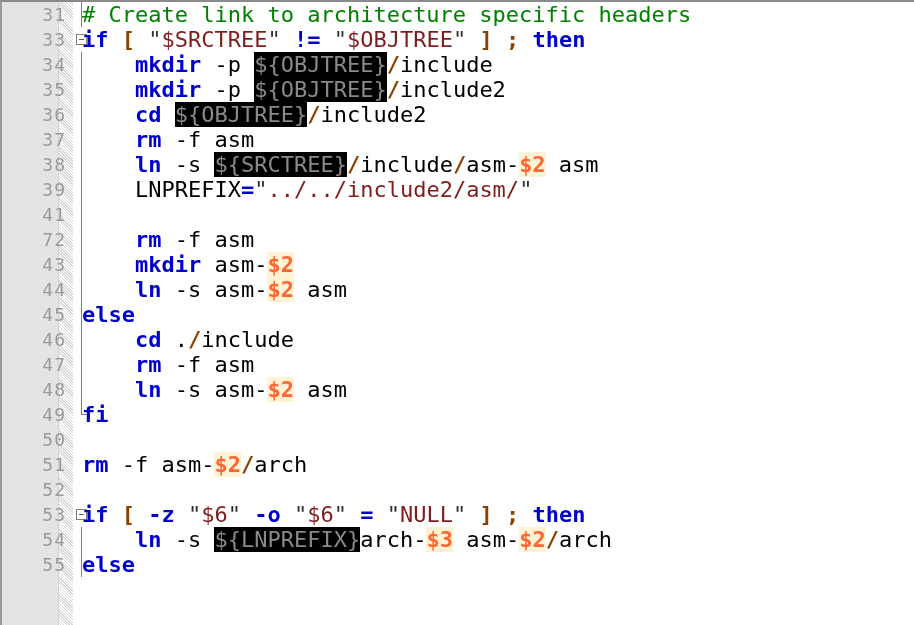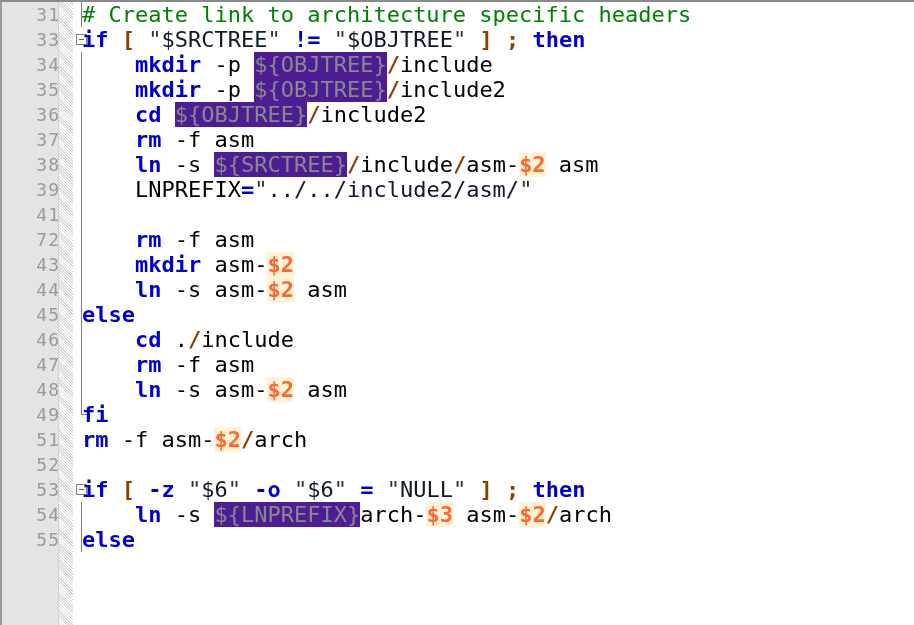--- a/index.html
+++ b/index.html
@@ -38,21 +38,21 @@
   }
 
   
   .rows{position:absolute;left:0;top:0;width:100%;height:100%;}
   .row{
     position:relative;height:25px;line-height:25px;
     white-space:pre;
     font-size:18px;
   }
   .lno{
-    position:absolute;left:10px;top:0;width:48px;
+    position:absolute;left:16px;top:0;width:48px;
     text-align:right;
     color:#9a9a9a;
     font-size:18px;
     letter-spacing:1px;
   }
   .code{
     position:absolute;left:80px;top:0;
     color:#000000;
     font-size:22px;
   }
@@ -79,24 +79,24 @@
   }
   .fend:after{
     content:"";position:absolute;left:0px;top:12px;
     width:6px;height:1px;background:#808080;
   }
 
   
   .cmt { color:#008000; }
   .kw  { color:#0000cc; font-weight:bold; }
   .op  { color:#8b4000; font-weight:bold; }
-  .str { color:#0f172a; }
+  .str { color:#7f1d1d; }
   .qt  { color:#303030; }
   .pln { color:#000000; }
-  .var { color:#8a8a8a; background:#4c1d95; }
+  .var { color:#8a8a8a; background:#000000; }
   .par { color:#ff6633; font-weight:bold; background:#fff3d4; }
 </style>
 </head>
 <body>
 
 <div id="editor">
   <div class="gutter-num"></div>
   <div class="gutter-fold"></div>
   <div class="gutter-markers"></div>
   <div class="text-pane"></div>
@@ -111,19 +111,20 @@
       <div class="row"><span class="lno">39</span><span class="fline"></span><span class="code"><span class="pln">    LNPREFIX</span><span class="kw">=</span><span class="qt">"</span><span class="str">../../include2/asm/</span><span class="qt">"</span></span></div>
       <div class="row"><span class="lno">41</span><span class="fline"></span></div>
       <div class="row"><span class="lno">72</span><span class="fline"></span><span class="code"><span class="pln">    </span><span class="kw">rm</span><span class="pln"> -f asm</span></span></div>
       <div class="row"><span class="lno">43</span><span class="fline"></span><span class="code"><span class="pln">    </span><span class="kw">mkdir</span><span class="pln"> asm-</span><span class="par">$2</span></span></div>
       <div class="row"><span class="lno">44</span><span class="fline"></span><span class="code"><span class="pln">    </span><span class="kw">ln</span><span class="pln"> -s asm-</span><span class="par">$2</span><span class="pln"> asm</span></span></div>
       <div class="row"><span class="lno">45</span><span class="fline"></span><span class="code"><span class="kw">else</span></span></div>
       <div class="row"><span class="lno">46</span><span class="fline"></span><span class="code"><span class="pln">    </span><span class="kw">cd</span><span class="pln"> .</span><span class="op">/</span><span class="pln">include</span></span></div>
       <div class="row"><span class="lno">47</span><span class="fline"></span><span class="code"><span class="pln">    </span><span class="kw">rm</span><span class="pln"> -f asm</span></span></div>
       <div class="row"><span class="lno">48</span><span class="fline"></span><span class="code"><span class="pln">    </span><span class="kw">ln</span><span class="pln"> -s asm-</span><span class="par">$2</span><span class="pln"> asm</span></span></div>
       <div class="row"><span class="lno">49</span><span class="fend"></span><span class="code"><span class="kw">fi</span></span></div>
+      <div class="row"><span class="lno">50</span><span class="code"></span></div>
       <div class="row"><span class="lno">51</span><span class="code"><span class="kw">rm</span><span class="pln"> -f asm-</span><span class="par">$2</span><span class="op">/</span><span class="pln">arch</span></span></div>
       <div class="row"><span class="lno">52</span><span class="code"></span></div>
       <div class="row"><span class="lno">53</span><span class="fbox"></span><span class="code"><span class="kw">if</span><span class="pln"> </span><span class="op">[</span><span class="pln"> </span><span class="kw">-z</span><span class="pln"> </span><span class="qt">"</span><span class="str">$6</span><span class="qt">"</span><span class="pln"> </span><span class="kw">-o</span><span class="pln"> </span><span class="qt">"</span><span class="str">$6</span><span class="qt">"</span><span class="pln"> </span><span class="kw">=</span><span class="pln"> </span><span class="qt">"</span><span class="str">NULL</span><span class="qt">"</span><span class="pln"> </span><span class="op">]</span><span class="pln"> </span><span class="op">;</span><span class="pln"> </span><span class="kw">then</span></span></div>
       <div class="row"><span class="lno">54</span><span class="fline"></span><span class="code"><span class="pln">    </span><span class="kw">ln</span><span class="pln"> -s </span><span class="var">${LNPREFIX}</span><span class="pln">arch-</span><span class="par">$3</span><span class="pln"> asm-</span><span class="par">$2</span><span class="op">/</span><span class="pln">arch</span></span></div>
       <div class="row"><span class="lno">55</span><span class="fline"></span><span class="code"><span class="kw">else</span></span></div>
     </div>
 </div>
 
 </body></html>

